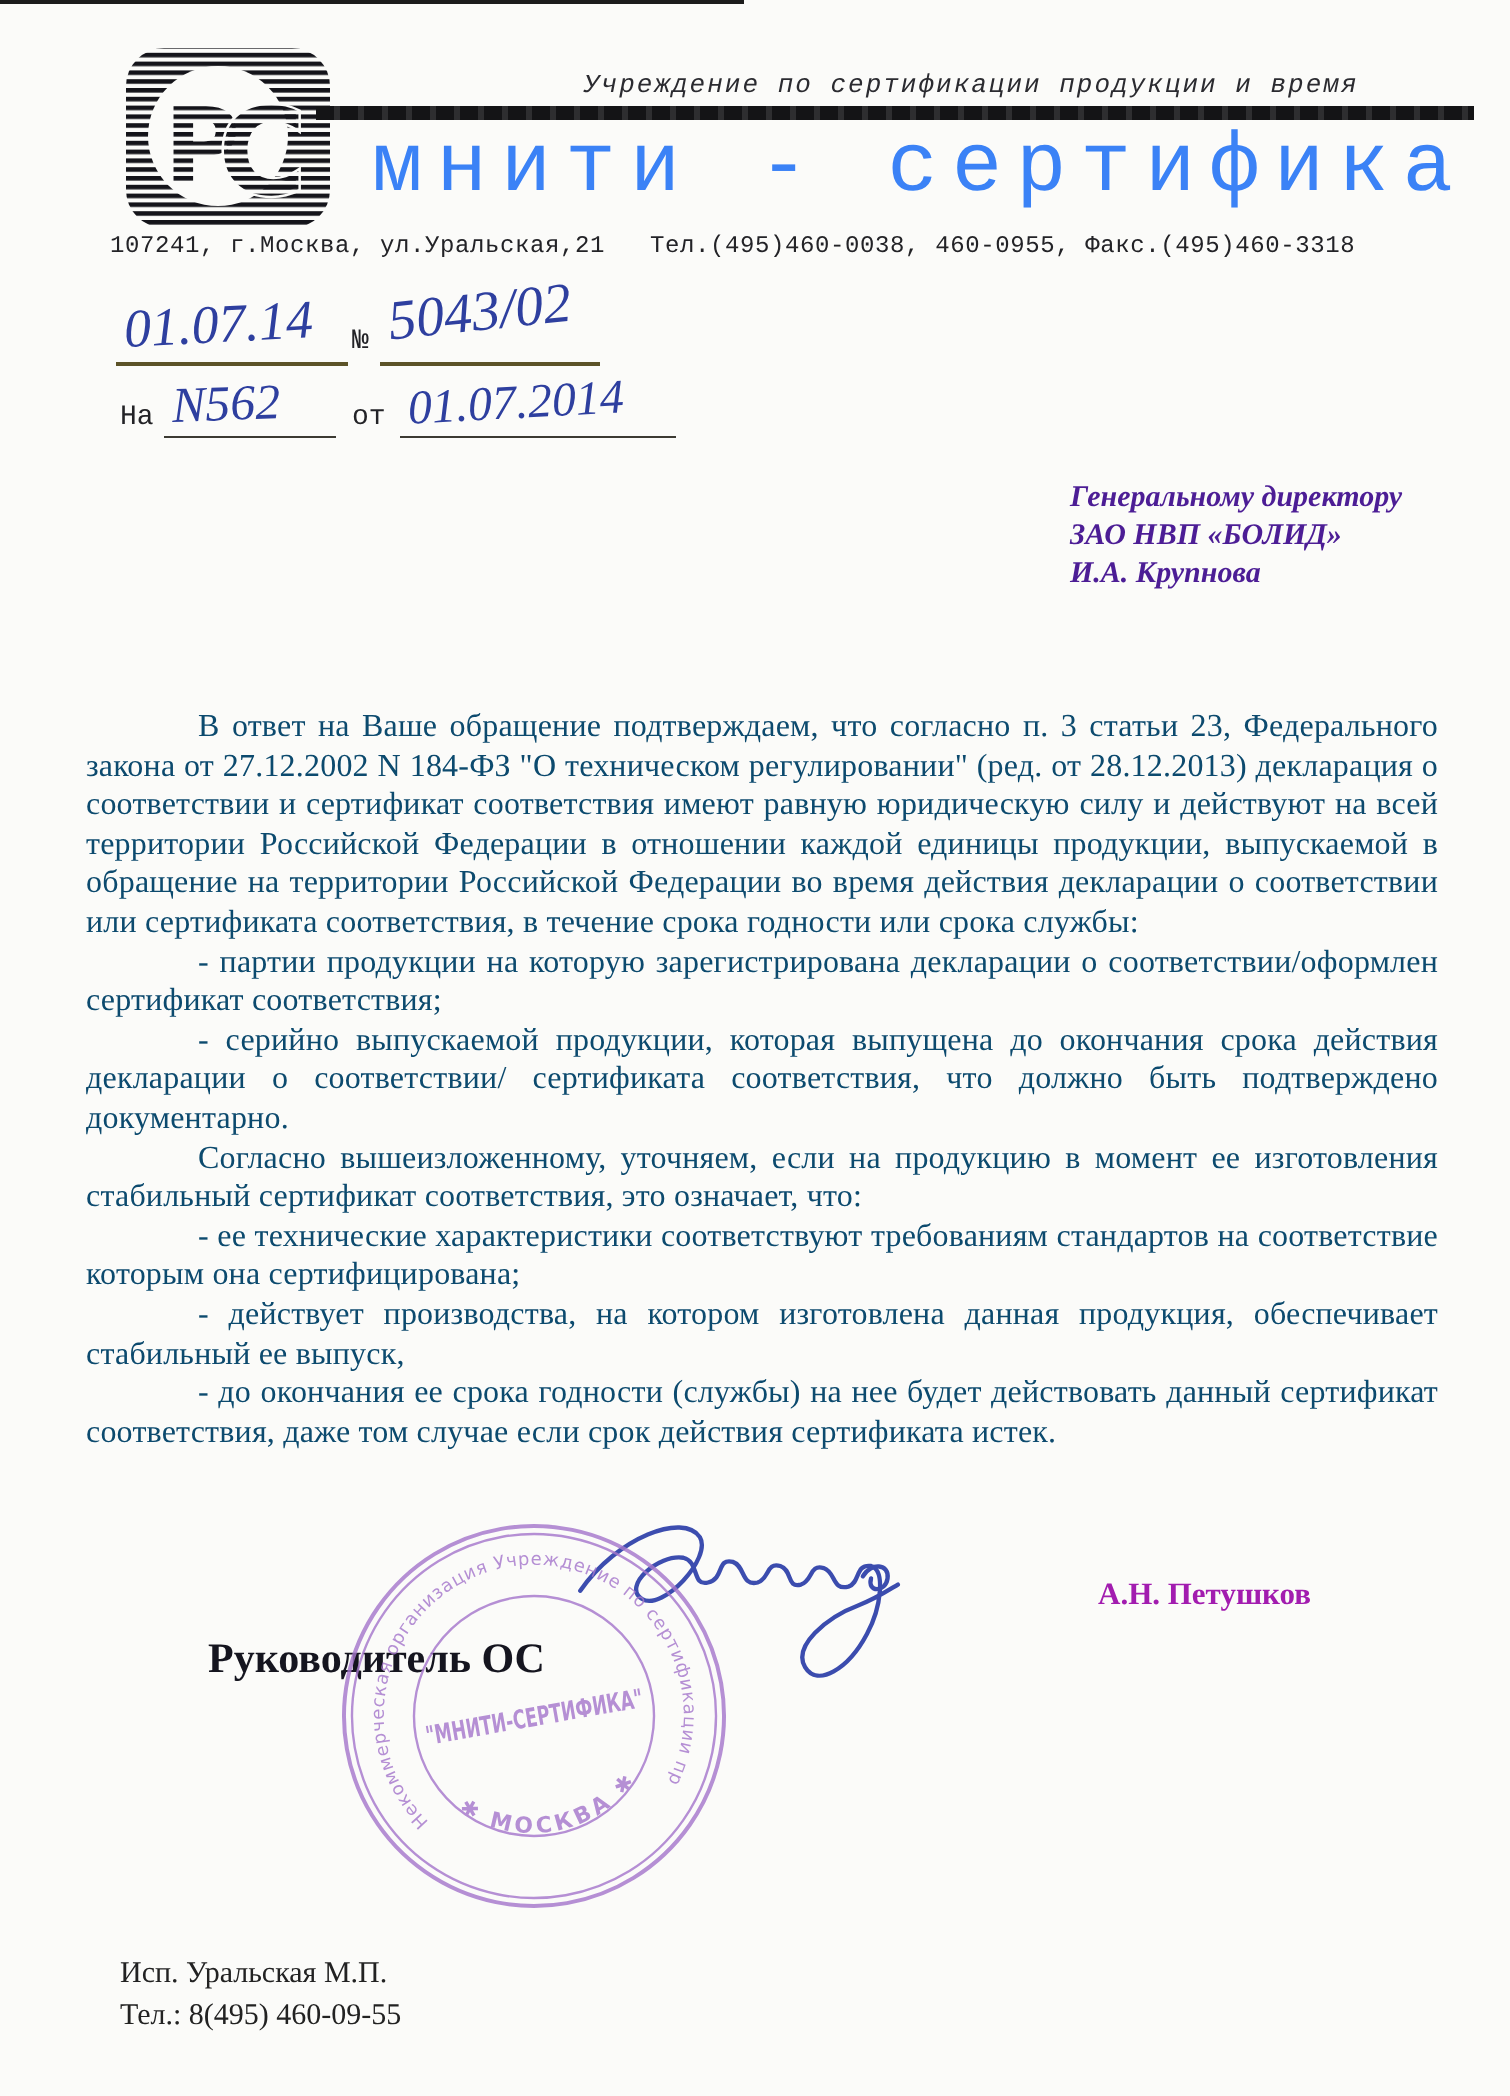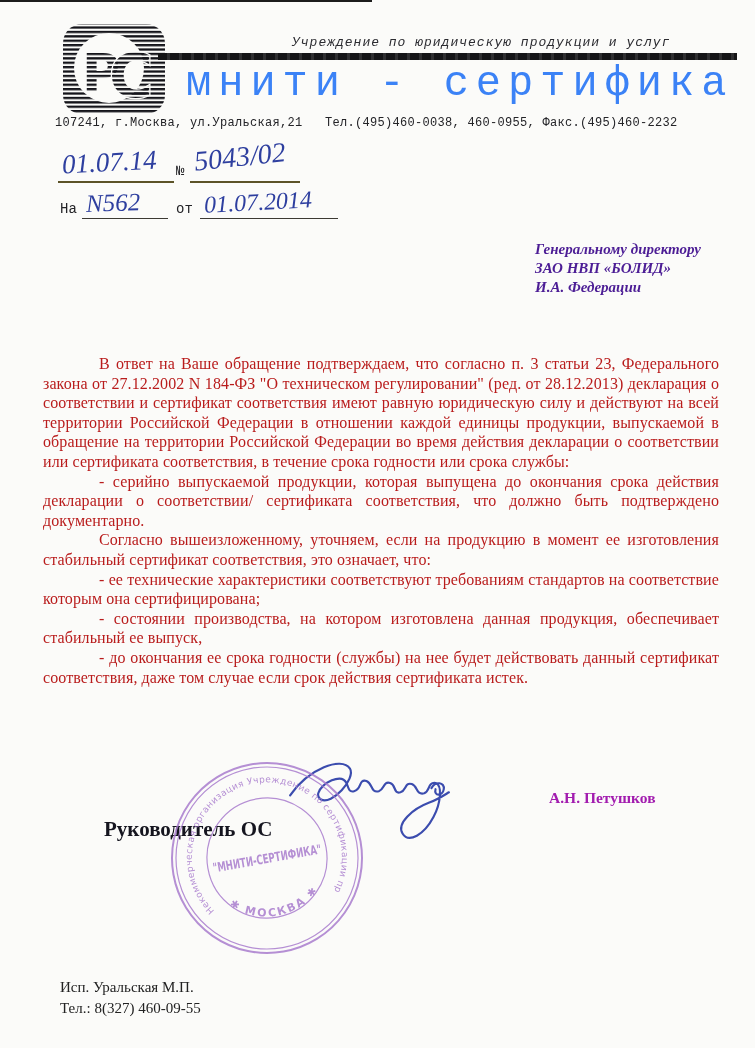--- a/index.html
+++ b/index.html
@@ -33,21 +33,21 @@
   .u-line{border-bottom:2px solid #5c5328;height:0;}
   .u-line2{border-bottom:1.6px solid #3c3a33;height:0;}
 
   
   .addressee{left:535px;top:240px;font-weight:bold;font-size:15px;line-height:19px;color:#4c1d95;font-style:italic;}
 
   
   .body-block{left:43px;top:354px;width:676px;}
   .body-block p{
     margin:0;font-size:16px;line-height:19.6px;text-align:justify;
-    text-indent:56px;color:#b91c1c;letter-spacing:.1px;
+    text-indent:56px;color:#0c4a6e;letter-spacing:.1px;
   }
 
   
   .sig-label{left:66px;top:817px;font-weight:bold;font-size:21px;color:#15151f;margin-left:38px;}
   .sig-name{left:549px;top:789px;font-weight:bold;font-size:15.5px;color:#a21caf;}
 
   
   .footer{left:60px;top:977px;font-size:15px;line-height:21px;color:#222;}
 </style>
 </head>
@@ -62,50 +62,51 @@
       <pattern id="hstripes" width="6" height="4.4" patternUnits="userSpaceOnUse">
         <rect width="6" height="2.3" y="0" fill="#14141a"></rect>
       </pattern>
     </defs>
     <rect x="1" y="2" width="102" height="90" rx="19" fill="url(#hstripes)"></rect>
     <circle cx="47" cy="46" r="35" fill="#fbfbf9"></circle>
     <text x="20" y="69" font-family="DejaVu Sans, sans-serif" font-weight="bold" font-size="52" fill="url(#hstripes)" stroke="#fbfbf9" stroke-width="2.5" paint-order="stroke">Р</text>
     <text x="47" y="75" font-family="DejaVu Sans, sans-serif" font-weight="bold" font-size="60" fill="url(#hstripes)" stroke="#fbfbf9" stroke-width="2.5" paint-order="stroke">С</text>
   </svg>
 
-  <div class="abs tagline">Учреждение по юридическую продукции и услуг</div>
+  <div class="abs tagline">Учреждение по сертификации продукции и время</div>
   <div class="abs head-bar"></div>
   <div class="abs org-title">мнити - сертифика</div>
-  <div class="abs addr-line">107241, г.Москва, ул.Уральская,21   Тел.(495)460-0038, 460-0955, Факс.(495)460-2232</div>
+  <div class="abs addr-line">107241, г.Москва, ул.Уральская,21   Тел.(495)460-0038, 460-0955, Факс.(495)460-3318</div>
 
   <div class="abs hw" style="left:62px;top:147px;font-size:27px;transform:rotate(-3deg)">01.07.14</div>
   <div class="abs u-line" style="left:58px;top:181px;width:116px"></div>
   <div class="abs print-label" style="left:176px;top:163px">№</div>
   <div class="abs u-line" style="left:190px;top:181px;width:110px"></div>
   <div class="abs hw" style="left:194px;top:141px;font-size:28px;transform:rotate(-6deg)">5043/02</div>
 
   <div class="abs print-label" style="left:60px;top:201px">На</div>
   <div class="abs u-line2" style="left:82px;top:218px;width:86px"></div>
   <div class="abs hw" style="left:86px;top:189px;font-size:25px;transform:rotate(-2deg)">N562</div>
   <div class="abs print-label" style="left:176px;top:201px">от</div>
   <div class="abs u-line2" style="left:200px;top:218px;width:138px"></div>
   <div class="abs hw" style="left:204px;top:189px;font-size:24px;transform:rotate(-3deg)">01.07.2014</div>
 
   <div class="abs addressee">
     <div>Генеральному директору</div>
     <div>ЗАО НВП «БОЛИД»</div>
-    <div>И.А. Федерации</div>
+    <div>И.А. Крупнова</div>
   </div>
 
   <div class="abs body-block">
     <p>В ответ на Ваше обращение подтверждаем, что согласно п. 3 статьи 23, Федерального закона от 27.12.2002 N 184-ФЗ "О техническом регулировании" (ред. от 28.12.2013) декларация о соответствии и сертификат соответствия имеют равную юридическую силу и действуют на всей территории Российской Федерации в отношении каждой единицы продукции, выпускаемой в обращение на территории Российской Федерации во время действия декларации о соответствии или сертификата соответствия, в течение срока годности или срока службы:</p>
+    <p>- партии продукции на которую зарегистрирована декларации о соответствии/оформлен сертификат соответствия;</p>
     <p>- серийно выпускаемой продукции, которая выпущена до окончания срока действия декларации о соответствии/ сертификата соответствия, что должно быть подтверждено документарно.</p>
     <p>Согласно вышеизложенному, уточняем, если на продукцию в момент ее изготовления стабильный сертификат соответствия, это означает, что:</p>
     <p>- ее технические характеристики соответствуют требованиям стандартов на соответствие которым она сертифицирована;</p>
-    <p>- состоянии производства, на котором изготовлена данная продукция, обеспечивает стабильный ее выпуск,</p>
+    <p>- действует производства, на котором изготовлена данная продукция, обеспечивает стабильный ее выпуск,</p>
     <p>- до окончания ее срока годности (службы) на нее будет действовать данный сертификат соответствия, даже том случае если срок действия сертификата истек.</p>
   </div>
 
   <div class="abs sig-label">Руководитель ОС</div>
   <div class="abs sig-name">А.Н. Петушков</div>
 
   <svg class="abs" style="left:286px;top:752px;width:165px;height:95px" viewBox="0 0 160 92">
     <g fill="none" stroke="#2b3ea8" stroke-width="2.1" stroke-linecap="round" opacity="0.92">
       <path d="M4,42 C22,16 54,4 62,16 C68,26 44,52 34,46 C24,40 42,24 54,26
                C62,28 58,40 66,38 C74,36 70,26 78,28 C84,30 82,40 90,38
@@ -131,16 +132,16 @@
       <textPath href="#ringArc">Некоммерческая организация Учреждение по сертификации продукции и услуг г.р.№ 08.300</textPath>
     </text>
     <text font-family="DejaVu Sans, sans-serif" font-size="11" font-weight="bold" letter-spacing="2" fill="#a678cc" text-anchor="middle">
       <textPath href="#bottomArc" startOffset="50%">✱ МОСКВА ✱</textPath>
     </text>
     <text x="100" y="105" text-anchor="middle" font-family="DejaVu Sans, sans-serif" font-size="13" font-weight="bold" fill="#a678cc" textLength="110" lengthAdjust="spacingAndGlyphs">"МНИТИ-СЕРТИФИКА"</text>
   </svg>
 
   <div class="abs footer">
     <div>Исп. Уральская М.П.</div>
-    <div>Тел.: 8(327) 460-09-55</div>
+    <div>Тел.: 8(495) 460-09-55</div>
   </div>
 
 </div>
 
 </body></html>

